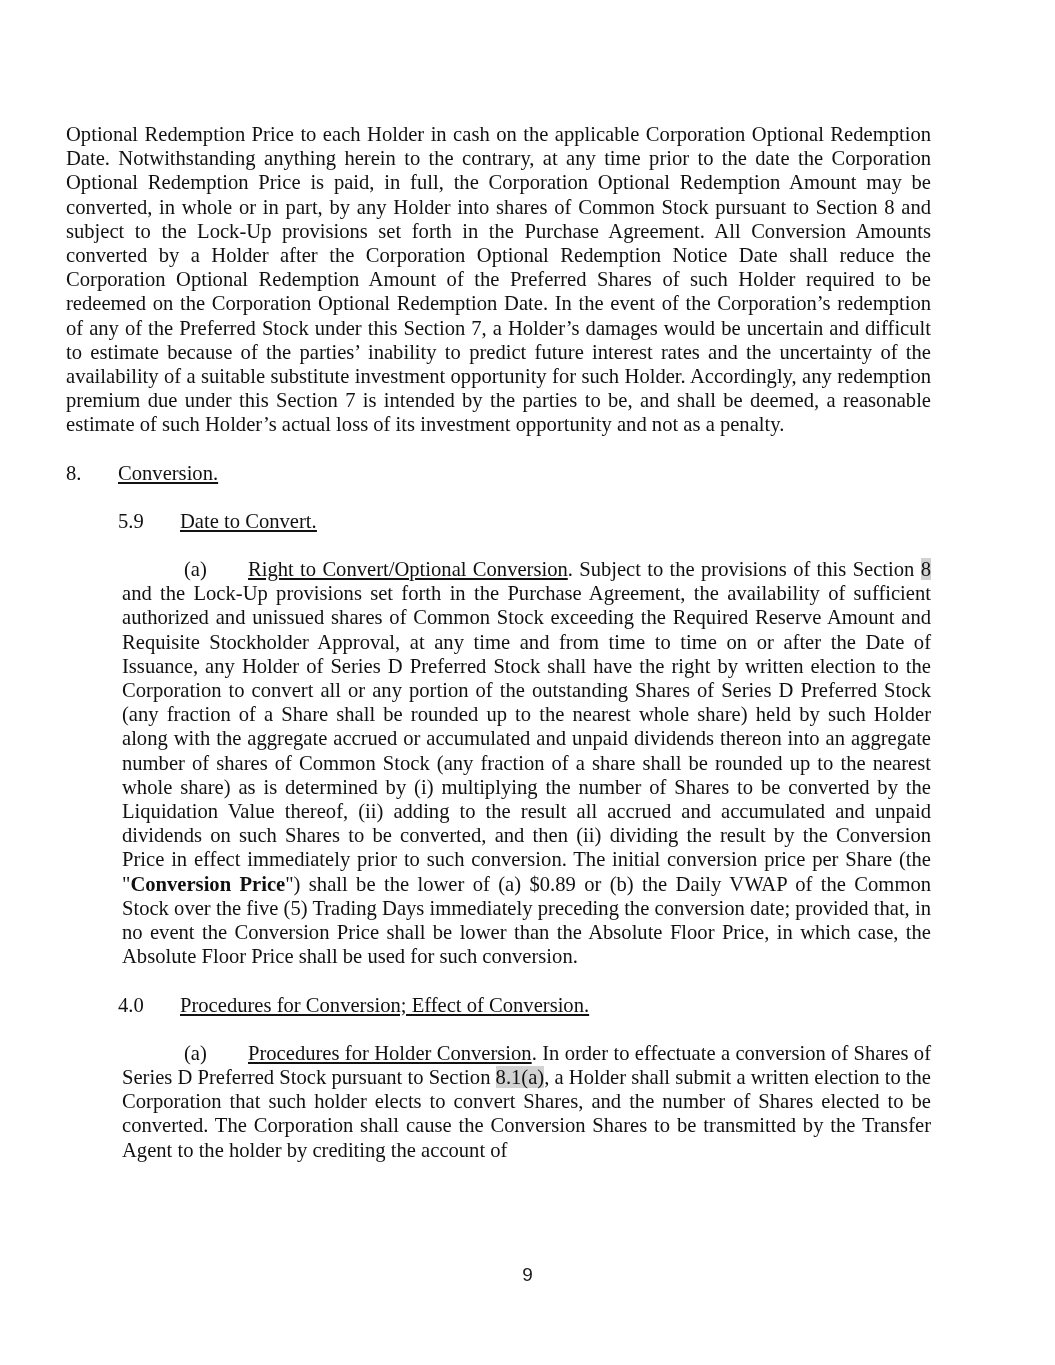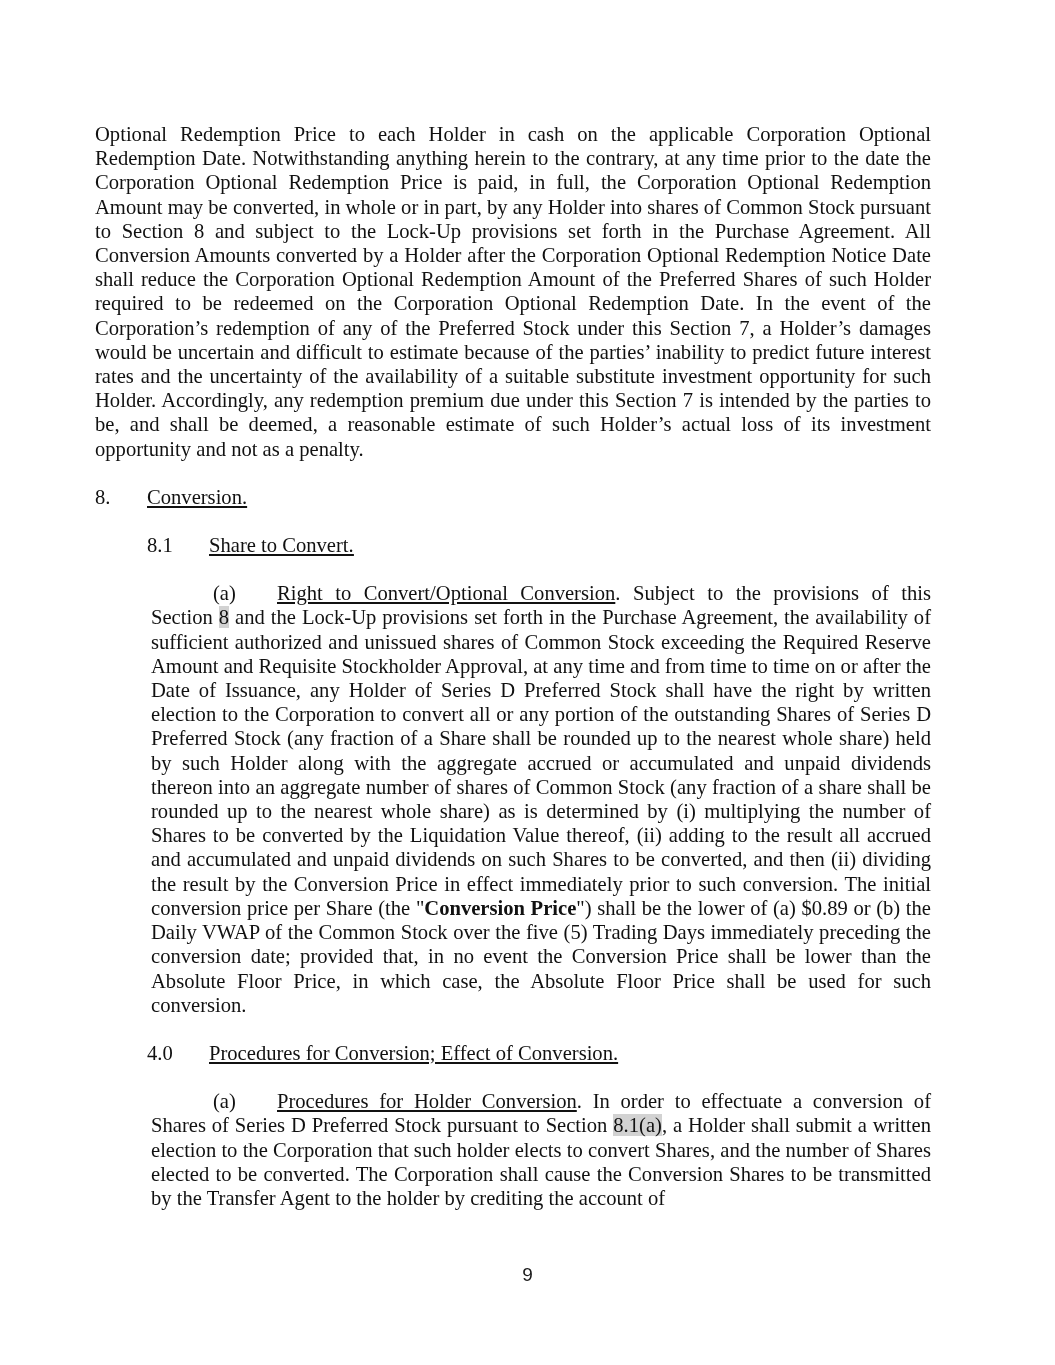--- a/index.html
+++ b/index.html
@@ -2,21 +2,21 @@
 <html><head>
 <meta charset="utf-8">
 <style>
   html, body { margin: 0; padding: 0; background: #e8e8e8; }
   .page {
     width: 1055px;
     height: 1365px;
     background: #ffffff;
     position: relative;
     box-sizing: border-box;
-    padding: 122px 124px 0 95px;
+    padding: 122px 124px 0 66px;
     font-family: "Liberation Serif", serif;
     font-size: 20.6px;
     line-height: 24.2px;
     color: #111111;
     overflow: hidden;
   }
   .para {
     text-align: justify;
     margin: 0 0 24px 0;
   }
@@ -56,21 +56,21 @@
 
 <div class="page">
 
   <p class="para"><span>Optional Redemption Price to each Holder in cash on the applicable Corporation Optional Redemption Date. Notwithstanding anything herein to the contrary, at any time prior to the date the Corporation Optional Redemption Price is paid, in full, the Corporation Optional Redemption Amount may be converted, in whole or in part, by any Holder into shares of Common Stock pursuant to Section 8 and subject to the Lock-Up provisions set forth in the Purchase Agreement. All Conversion Amounts converted by a Holder after the Corporation Optional Redemption Notice Date shall reduce the Corporation Optional Redemption Amount of the Preferred Shares of such Holder required to be redeemed on the Corporation Optional Redemption Date. In the event of the Corporation’s redemption of any of the Preferred Stock under this Section 7, a Holder’s damages would be uncertain and difficult to estimate because of the parties’ inability to predict future interest rates and the uncertainty of the availability of a suitable substitute investment opportunity for such Holder. Accordingly, any redemption premium due under this Section 7 is intended by the parties to be, and shall be deemed, a reasonable estimate of such Holder’s actual loss of its investment opportunity and not as a penalty.</span></p>
 
   <p class="heading h1">
     <span class="num">8.</span><span class="u">Conversion</span><span>.</span>
   </p>
 
   <p class="heading h2">
-    <span class="num">8.1</span><span class="u">Share to Convert.</span>
+    <span class="num">5.9</span><span class="u">Date to Convert.</span>
   </p>
 
   <p class="para sub">
     <span class="label">(a)</span><span><span class="seg-u">Right to Convert/Optional Conversion</span><span>. Subject to the provisions of this Section </span><span class="seg-hl">8</span><span> and the Lock-Up provisions set forth in the Purchase Agreement, the availability of sufficient authorized and unissued shares of Common Stock exceeding the Required Reserve Amount and Requisite Stockholder Approval, at any time and from time to time on or after the Date of Issuance, any Holder of Series D Preferred Stock shall have the right by written election to the Corporation to convert all or any portion of the outstanding Shares of Series D Preferred Stock (any fraction of a Share shall be rounded up to the nearest whole share) held by such Holder along with the aggregate accrued or accumulated and unpaid dividends thereon into an aggregate number of shares of Common Stock (any fraction of a share shall be rounded up to the nearest whole share) as is determined by (i) multiplying the number of Shares to be converted by the Liquidation Value thereof, (ii) adding to the result all accrued and accumulated and unpaid dividends on such Shares to be converted, and then (ii) dividing the result by the Conversion Price in effect immediately prior to such conversion. The initial conversion price per Share (the "</span><span class="seg-b">Conversion Price</span><span>") shall be the lower of (a) $0.89 or (b) the Daily VWAP of the Common Stock over the five (5) Trading Days immediately preceding the conversion date; provided that, in no event the Conversion Price shall be lower than the Absolute Floor Price, in which case, the Absolute Floor Price shall be used for such conversion.</span></span>
   </p>
 
   <p class="heading h2">
     <span class="num">4.0</span><span class="u">Procedures for Conversion; Effect of Conversion</span><span>.</span>
   </p>
 

